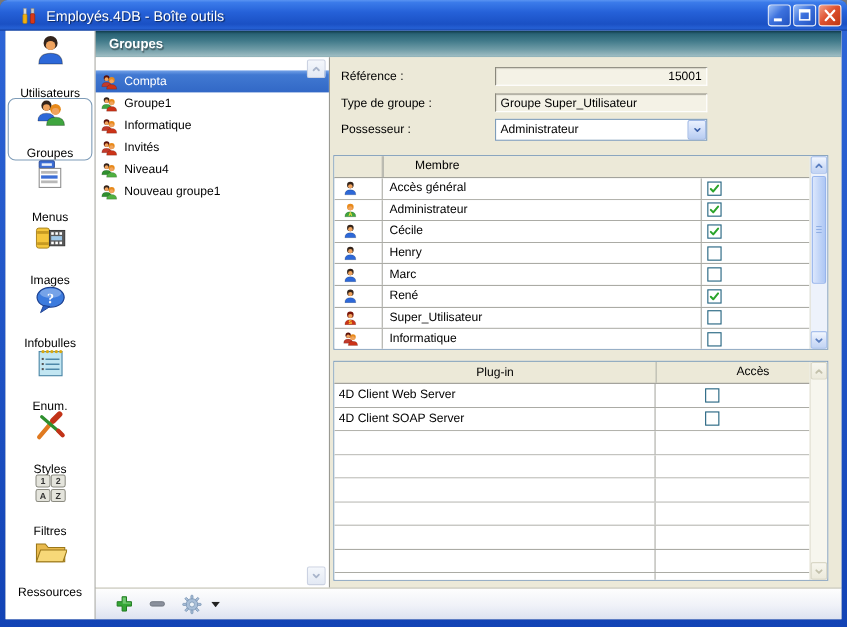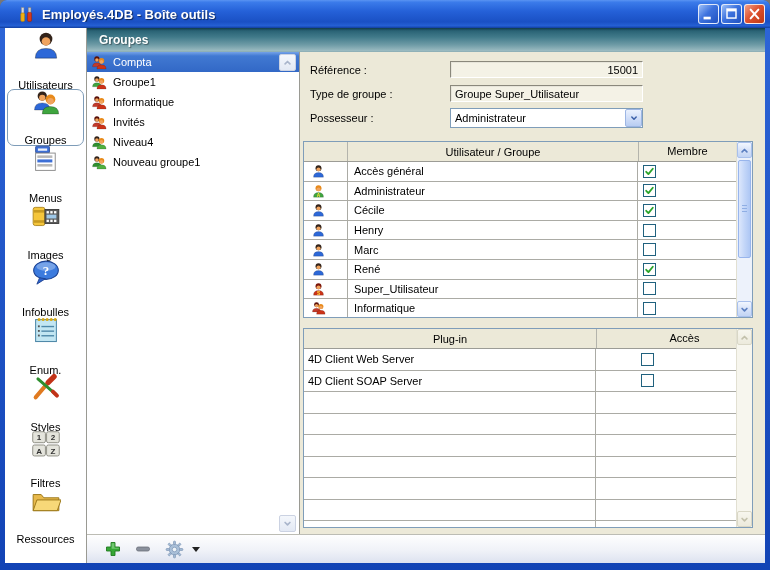--- a/index.html
+++ b/index.html
@@ -11,21 +11,21 @@
     font-family:"Liberation Sans",sans-serif;font-size:11px;color:#000;
   }
   
   .titlebar{
     position:absolute;top:0;left:0;right:0;height:28px;
     background:linear-gradient(180deg,#5A94F2 0%,#3B7BEA 8%,#2561D8 40%,#1A50C4 78%,#2560D4 92%,#123E9E 100%);
     display:flex;align-items:center;padding:0 5px 0 18px;
     border-radius:7px 7px 0 0;
   }
   .title-icon{width:17px;height:17px;display:inline-flex;margin-right:7px;flex:none;}
-  .title-text{color:#fff;font-weight:bold;font-size:13px;text-shadow:1px 1px 1px rgba(0,0,0,.55);flex:1;white-space:nowrap;overflow:hidden;}
+  .title-text{color:#fff;font-weight:normal;font-size:13px;text-shadow:1px 1px 1px rgba(0,0,0,.55);flex:1;white-space:nowrap;overflow:hidden;}
   .win-btns{display:flex;gap:2px;}
   .wbtn{width:21px;height:20px;border-radius:3px;border:1px solid rgba(255,255,255,.85);display:flex;align-items:center;justify-content:center;}
   .wbtn.minmax{background:linear-gradient(135deg,#9CC0F8 0%,#3D72DE 45%,#2152C0 100%);}
   .wbtn.close{background:linear-gradient(135deg,#F2A088 0%,#DE5230 45%,#BE3712 100%);}
   .wbtn span{width:100%;height:100%;display:flex;}
   
   .body{
     position:absolute;top:28px;left:5px;right:5px;bottom:7px;
     background:#ECE9D8;display:flex;overflow:hidden;
   }
@@ -41,21 +41,21 @@
   .panel-header{
     height:24px;flex:none;color:#fff;font-weight:bold;font-size:12px;
     line-height:24px;padding-left:12px;
     background:linear-gradient(180deg,#0F3A4A 0%,#2A6375 12%,#417A8A 38%,#6E9BA6 70%,#9DBCC2 96%,#7FA4AC 100%);
     text-shadow:1px 1px 1px rgba(0,0,0,.4);
   }
   .content{flex:1;display:flex;min-height:0;}
   
   .group-list{width:213px;flex:none;background:#fff;border-right:1px solid #9A9A93;position:relative;}
   .gl-item{height:20px;display:flex;align-items:center;gap:5px;padding-left:3px;cursor:default;}
-  .gl-item.selected{background:linear-gradient(180deg,#74A2E8 0%,#4179D2 20%,#3268C6 100%);color:#fff;}
+  .gl-item.selected{background:linear-gradient(180deg,#74A2E8 0%,#4179D2 20%,#3268C6 100%);color:#fff;margin-top:12px;}
   .gl-icon{width:18px;height:15px;display:flex;flex:none;}
   .gl-icon svg{width:100%;height:100%;}
   
   .sq-arrow{position:absolute;width:17px;height:17px;border-radius:2px;display:flex;align-items:center;justify-content:center;}
   .sq-arrow svg{width:11px;height:11px;}
   .pale-blue{background:linear-gradient(180deg,#F4F7FC,#E3E9F4);border:1px solid #CBD2E2;color:#A9B5CB;}
   .gl-up{top:2px;right:3px;}
   .gl-down{bottom:2px;right:3px;}
   
   .detail{flex:1;background:#ECE9D8;position:relative;min-width:0;}
@@ -451,21 +451,20 @@
             <span class="combo-btn">
                 <svg viewBox="0 0 16 16" width="100%" height="100%">
                   <path d="M4.5 6.5 L8 10 L11.5 6.5" fill="none" stroke="currentColor" stroke-width="2.4" stroke-linecap="round" stroke-linejoin="round"></path>
                 </svg>
               </span>
           </div>
 
           <div class="xtable mtable">
             <div class="t-header">
               <span class="hc mh-icon"></span>
-              <span class="hc mh-name">Utilisateur / Groupe</span>
               <span class="hc mh-member">Membre</span>
             </div>
             <div class="t-rows">
                 <div class="m-row">
                   <span class="c-icon">
                     <span>
                       <svg viewBox="0 0 16 16" width="100%" height="100%">
                         <path d="M2.3 15 Q2.3 9.8 8 9.8 Q13.7 9.8 13.7 15 Z" fill="#2D68D8" stroke="rgba(0,0,0,0.35)" stroke-width="0.5"></path>
                         <circle cx="8" cy="4.8" r="3.4" fill="#33231A"></circle>
                         <ellipse cx="8" cy="6.1" rx="2.3" ry="2.2" fill="#F0A35E"></ellipse>

